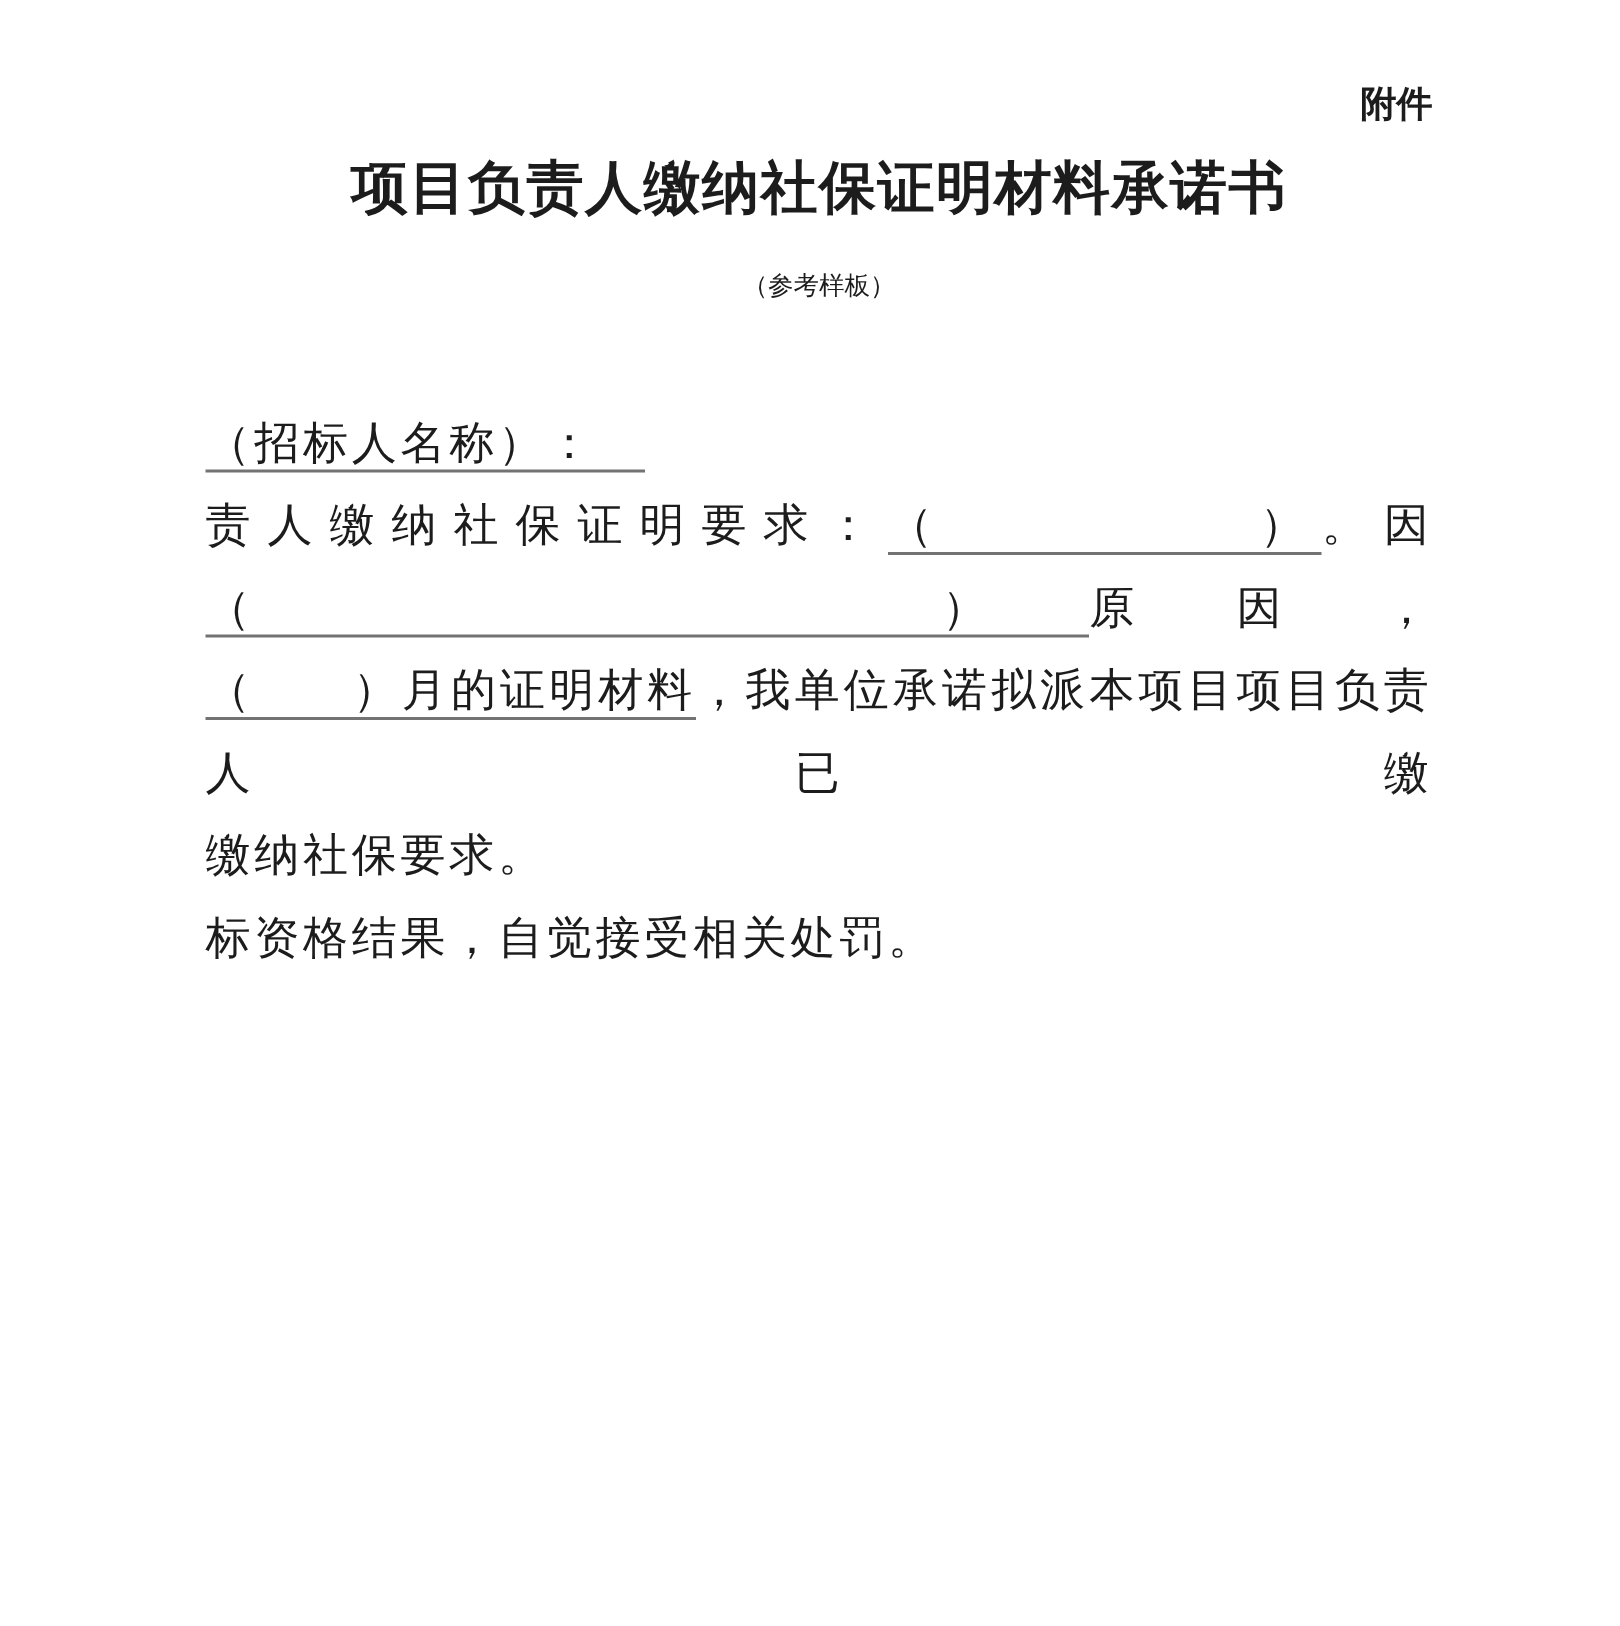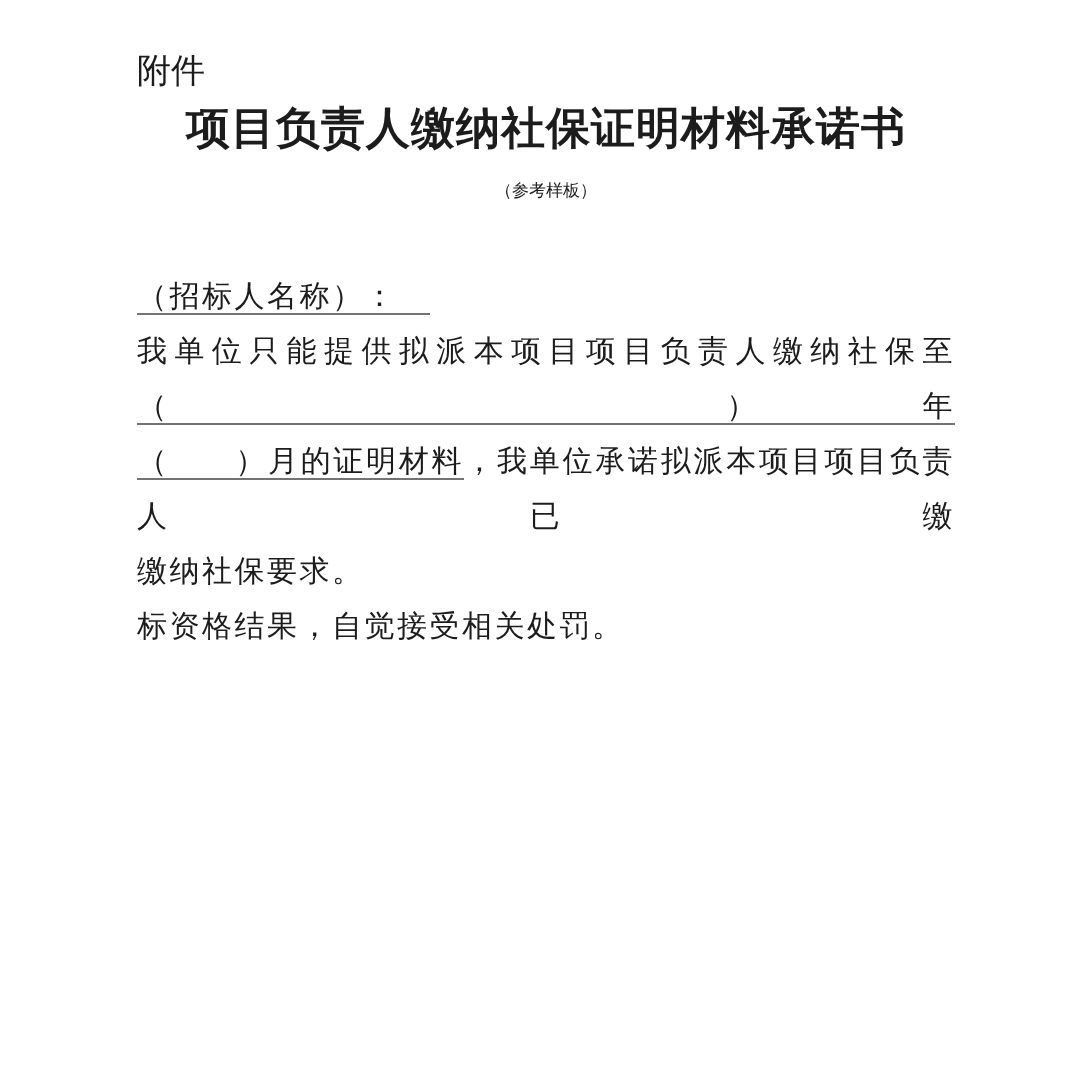--- a/index.html
+++ b/index.html
@@ -6,28 +6,29 @@
   body {
     width: 1080px; height: 1084px;
     background: #ffffff;
     color: #1c1c1c;
     font-family: "Liberation Serif", serif;
     overflow: hidden;
   }
   .page { padding: 50px 125px 0 137px; }
   .attachment {
     font-family: "Liberation Sans", sans-serif;
-    font-weight: 400;
-    font-size: 34px;
+    font-weight: 700;
+    font-size: 24px;
     line-height: 40px;
+    text-align: right;
   }
   .title {
-    font-family: Liberation Serif, serif;
+    font-family: Liberation Mono, monospace;
     font-weight: 700;
-    font-size: 44px;
+    font-size: 38px;
     line-height: 50px;
     text-align: center;
     margin: 14px 0 0 0;
     letter-spacing: 1px;
   }
   .subtitle {
     font-size: 17px;
     line-height: 34px;
     text-align: center;
     margin-top: 20px;
@@ -58,21 +59,21 @@
 
   <h1 class="title">项目负责人缴纳社保证明材料承诺书</h1>
 
   <div class="subtitle">（参考样板）</div>
 
   <div class="recipient">
       <div class="line noj"><span class="blank">（招标人名称）：　</span></div>
     </div>
 
   <div class="para">
-      <div class="line"><span>我单位只能提供拟派本项目项目负责人缴纳社保至</span><span class="blank">（　　）年</span></div>
+      <div class="line"><span>责人缴纳社保证明要求：</span><span class="blank">（　　　　　）</span><span>。因</span><span class="blank">（　　　　）</span><span>原因，</span></div>
       <div class="line"><span class="blank">（　　）月的证明材料</span><span>，我单位承诺拟派本项目项目负责人已缴</span></div>
       <div class="line noj"><span>缴纳社保要求。</span></div>
     </div>
 
   <div class="para">
       <div class="line noj"><span>标资格结果，自觉接受相关处罚。</span></div>
     </div>
 
 </div>
 

